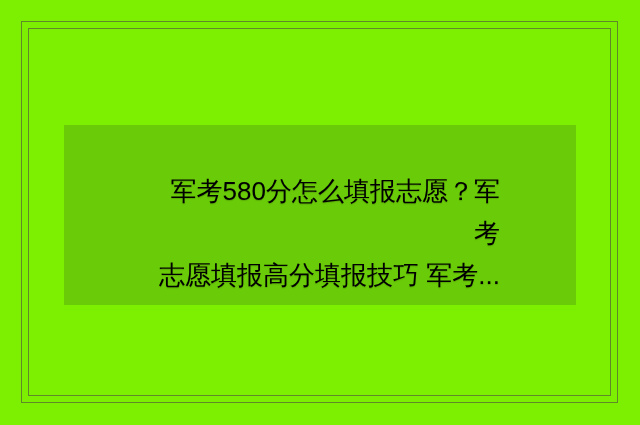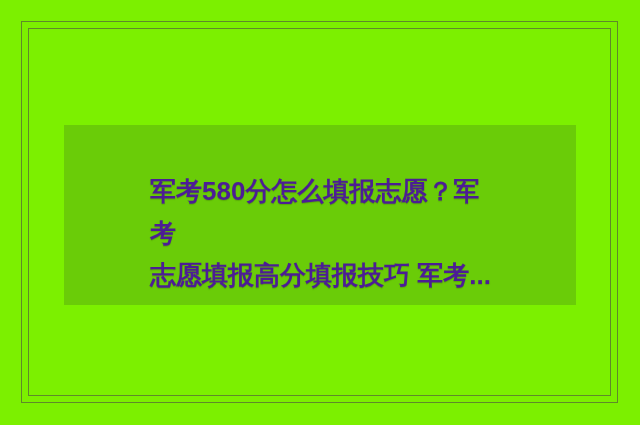--- a/index.html
+++ b/index.html
@@ -52,27 +52,28 @@
     height: 180px;
     background: #6acc08;
   }
 
   
   .headline {
     position: absolute;
     left: 150px;
     top: 170px;
     width: 350px;
-    color: #4c1d95;
+    color: #000000;
     font-size: 26px;
-    font-weight: bold;
+    font-weight: normal;
     line-height: 42px;
     letter-spacing: 0px;
     white-space: pre-line;
     text-shadow: 0 1px 1px rgba(60,110,10,0.35);
+    text-align: right;
   }
 </style>
 </head>
 <body>
 
 <div id="poster">
 
   <div class="frame-outer"></div>
   <div class="frame-inner"></div>
 

